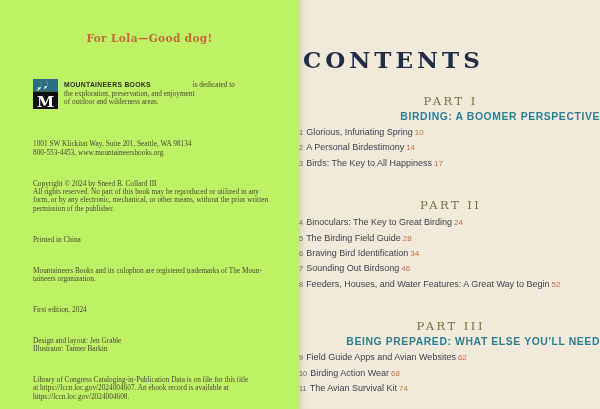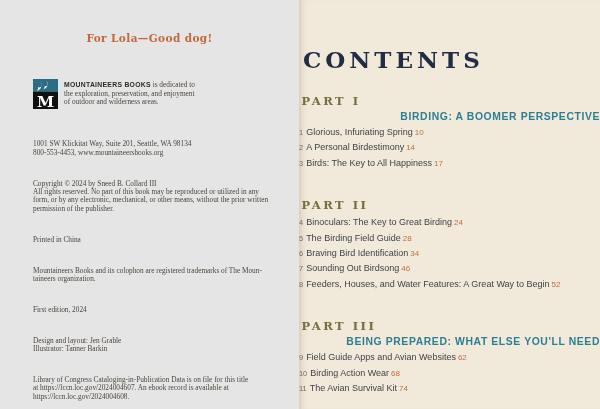--- a/index.html
+++ b/index.html
@@ -4,21 +4,21 @@
 <style>
   * { margin:0; padding:0; box-sizing:border-box; }
   html,body { width:600px; height:409px; overflow:hidden; }
   body { font-family:"Liberation Serif", serif; background:#ffffff; }
 
   .book { position:relative; width:600px; height:409px; }
 
   
   .page-left {
     position:absolute; left:0; top:0; width:299px; height:409px;
-    background:#e5e5e5;
+    background:#bef264;
   }
   .dedication {
     position:absolute; top:32px; left:0; width:299px;
     text-align:center;
     font-family:"DejaVu Serif", serif; font-weight:bold;
     font-size:10.5px; letter-spacing:0.4px;
     color:#c2683a;
   }
   .imprint-col {
     position:absolute; left:33px; top:54px; width:262px;
@@ -26,42 +26,42 @@
     white-space:pre;
   }
   .imprint-col p { margin:0 0 5.6px 0; white-space:pre; }
   .brand-row { display:flex; gap:6px; margin-bottom:6px; white-space:normal; }
   .colophon-svg { flex:0 0 auto; width:25px; height:30px; display:block; }
   .brand-text { padding-top:2px; }
   .brand-name {
     font-family:"Liberation Sans", sans-serif; font-weight:bold;
     font-size:6.8px; letter-spacing:0.3px; color:#2e2b26;
   }
-  .brand-lead { white-space:pre; }
+  .brand-lead { white-space:pre;padding-left:40px; }
   .brand-rest { white-space:pre; display:block; }
 
   
   .page-right {
     position:absolute; left:299px; top:0; width:301px; height:409px;
     background:#f1eadb;
     box-shadow: inset 7px 0 9px -7px rgba(110,85,50,0.35);
   }
   .toc-title {
     margin-top:46px;
     text-indent:4px;
     font-family:"DejaVu Serif", serif; font-weight:bold;
     font-size:23px; letter-spacing:4px;
     color:#232c45;
   }
   .parts { margin-top:21px; }
   .part { margin-top:27px; }
   .part:first-child { margin-top:0; }
   .part-label {
-    text-align:left; text-indent:2.5px;
-    font-family:"DejaVu Serif", serif; font-weight:bold;
+    text-align:center; text-indent:2.5px;
+    font-family:"DejaVu Serif", serif; font-weight:normal;
     font-size:11.5px; letter-spacing:2.5px;
     color:#75713f;
     margin-bottom:3px;
   }
   .part-title {
     text-align:right; text-indent:0.6px;
     font-family:"Liberation Sans", sans-serif; font-weight:bold;
     font-size:10.4px; letter-spacing:0.6px;
     color:#2e7e93;
     margin-bottom:3px;

